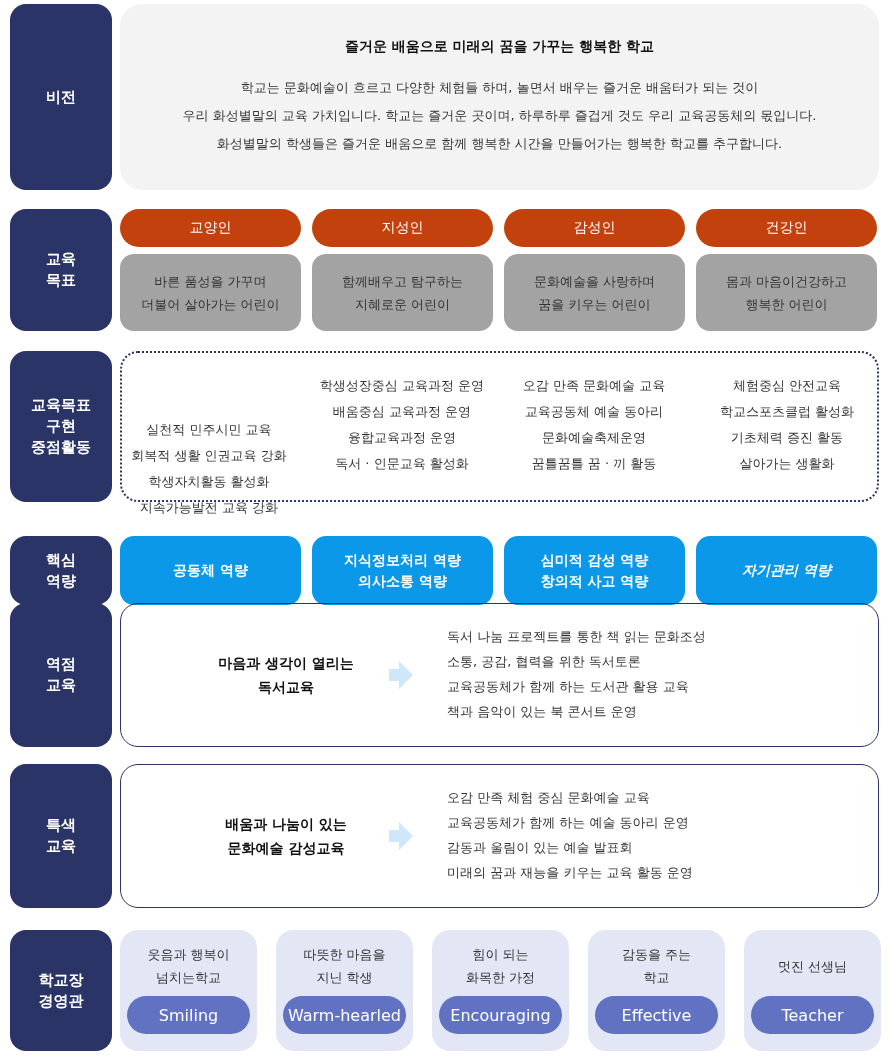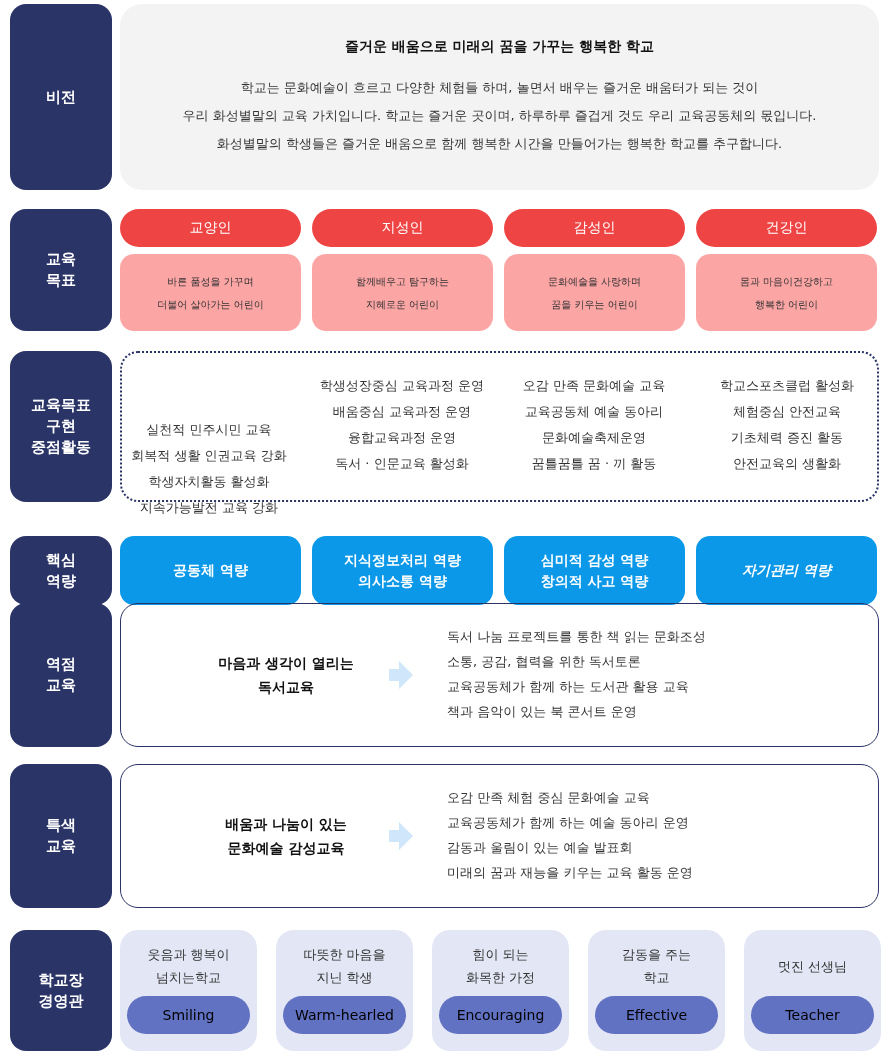--- a/index.html
+++ b/index.html
@@ -14,25 +14,25 @@
   }
   .content { position: absolute; left: 110px; top: 0; right: 0; height: 100%; }
 
   
   .vision-box { background: #f3f3f3; border-radius: 22px; width: 100%; height: 100%; text-align: center; }
   .vision-title { font-weight: bold; font-size: 14px; padding-top: 34px; color: #111; }
   .vision-lines { margin-top: 18px; font-size: 13px; line-height: 28px; color: #333; }
 
   
   .goal-col { position: absolute; top: 0; width: 181px; height: 100%; }
-  .goal-head { height: 38px; border-radius: 19px; background: #ef4444; color: #fff;
+  .goal-head { height: 38px; border-radius: 19px; background: #c2410c; color: #fff;
     display: flex; align-items: center; justify-content: center; font-size: 14px; }
-  .goal-body { margin-top: 7px; height: 77px; border-radius: 14px; background: #fca5a5;
+  .goal-body { margin-top: 7px; height: 77px; border-radius: 14px; background: #a3a3a3;
     display: flex; align-items: center; justify-content: center; text-align: center;
-    font-size: 10px; line-height: 23px; white-space: pre-line; color: #333; }
+    font-size: 13px; line-height: 23px; white-space: pre-line; color: #333; }
 
   
   .act-box { width: 100%; height: 100%; border: 2px dotted #2b3467; border-radius: 18px; position: relative; }
   .act-col { position: absolute; top: 20px; width: 190px; text-align: center; font-size: 13px; line-height: 26px; color: #333; }
 
   
   .comp { position: absolute; top: 0; width: 181px; height: 100%; background: #0b98e8; border-radius: 14px;
     color: #fff; font-weight: bold; font-size: 14px; line-height: 21px; white-space: pre-line;
     display: flex; align-items: center; justify-content: center; text-align: center; }
 
@@ -41,22 +41,22 @@
   .feat-title { position: absolute; left: 40px; width: 250px; top: 0; height: 100%;
     display: flex; align-items: center; justify-content: center; text-align: center;
     font-weight: bold; font-size: 14px; line-height: 24px; white-space: pre-line; color: #111; }
   .feat-arrow { position: absolute; left: 268px; top: 50%; margin-top: -14px; width: 24px; height: 28px; }
   .feat-list { position: absolute; left: 326px; top: 20px; font-size: 13px; line-height: 25px; color: #333; }
 
   
   .pcard { position: absolute; top: 0; width: 137px; height: 100%; background: #e3e6f5; border-radius: 18px; text-align: center; }
   .pcard-text { height: 66px; display: flex; align-items: center; justify-content: center;
     font-size: 13px; line-height: 23px; white-space: pre-line; color: #333; padding-top: 6px; }
-  .pcard-btn { margin: 0 7px; height: 38px; border-radius: 19px; background: #6272c3; color: #000000;
-    display: flex; align-items: center; justify-content: center; font-size: 14px; }
+  .pcard-btn { margin: 0 7px; height: 38px; border-radius: 19px; background: #6272c3; color: #ffffff;
+    display: flex; align-items: center; justify-content: center; font-size: 16px; }
 </style>
 </head>
 <body>
 
 <div class="row" style="top:4px;height:186px;">
   <div class="label">비전</div>
   <div class="content">
     <div class="vision-box">
       <div class="vision-title">즐거운 배움으로 미래의 꿈을 가꾸는 행복한 학교</div>
       <div class="vision-lines">
@@ -113,24 +113,24 @@
         <div>융합교육과정 운영</div>
         <div>독서 · 인문교육 활성화</div>
       </div>
       <div class="act-col" style="left:377px;">
         <div>오감 만족 문화예술 교육</div>
         <div>교육공동체 예술 동아리</div>
         <div>문화예술축제운영</div>
         <div>꿈틀꿈틀 꿈 · 끼 활동</div>
       </div>
       <div class="act-col" style="left:570px;">
+        <div>체험중심 안전교육</div>
         <div>학교스포츠클럽 활성화</div>
-        <div>체험중심 안전교육</div>
         <div>기초체력 증진 활동</div>
-        <div>안전교육의 생활화</div>
+        <div>살아가는 생활화</div>
       </div>
     </div>
   </div>
 </div>
 
 <div class="row" style="top:536px;height:69px;">
   <div class="label">핵심
 역량</div>
   <div class="content">
     <div class="comp" style="left:0;">공동체 역량</div>

